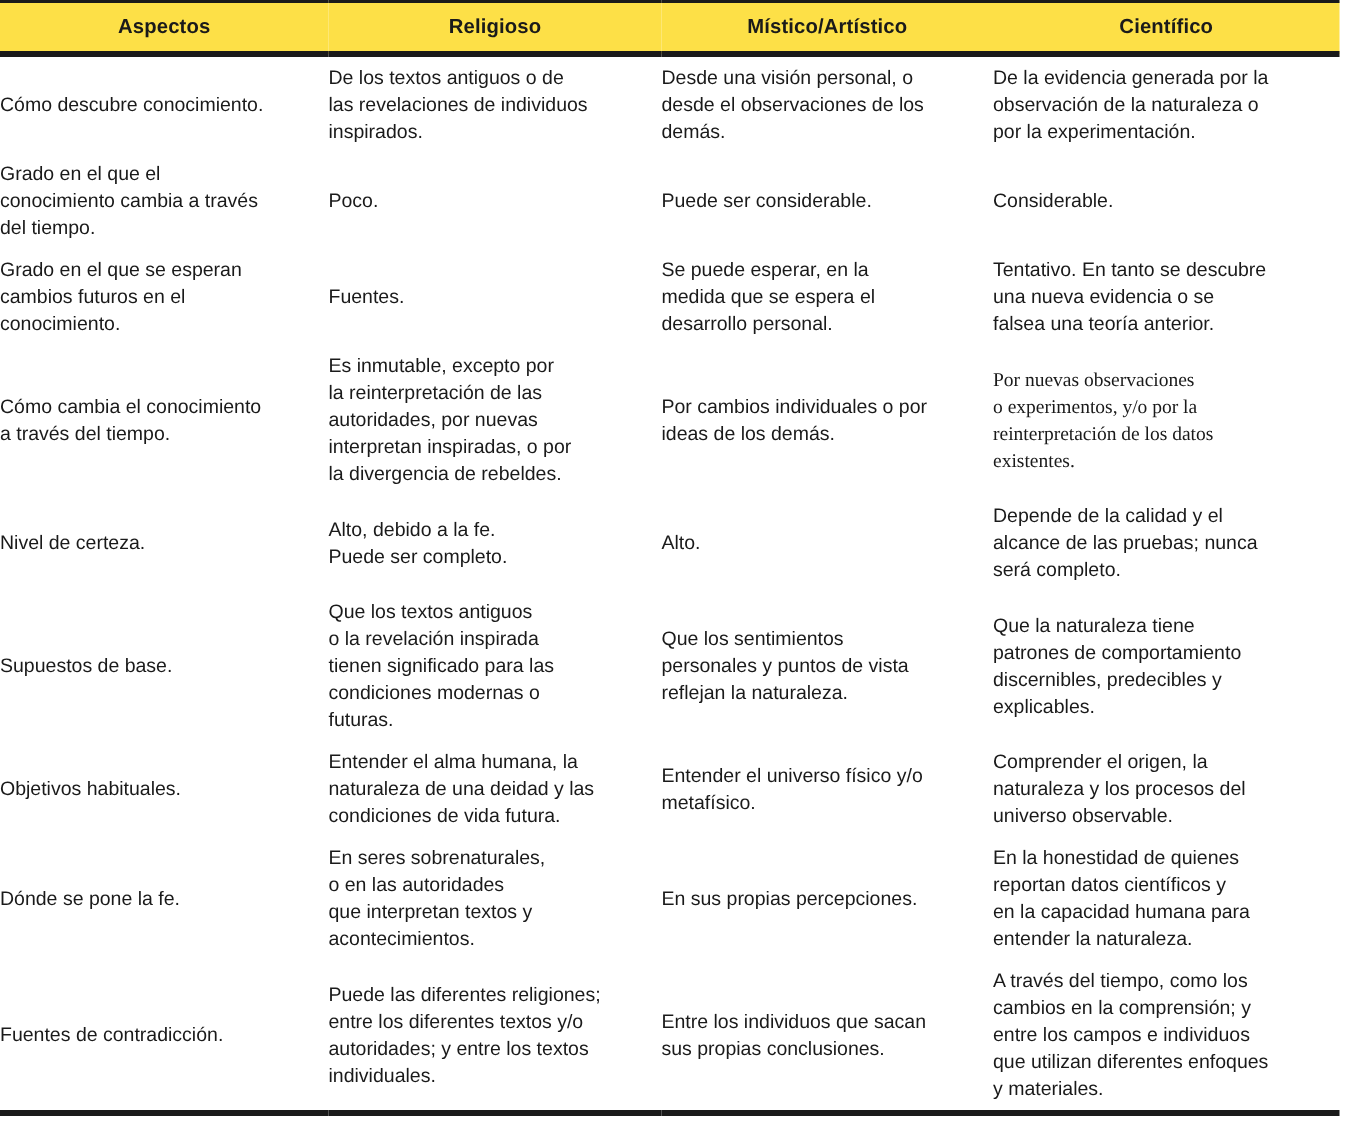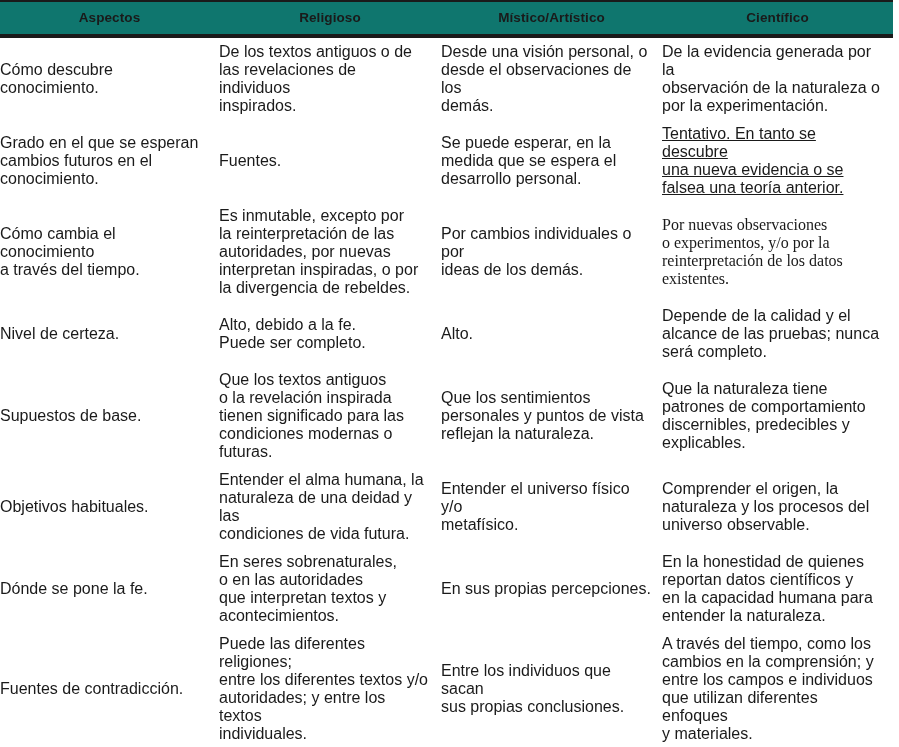--- a/index.html
+++ b/index.html
@@ -17,35 +17,35 @@
 
   #comparison-table {
     width: 893px;
     margin: 0 0 0 0;
     border-collapse: collapse;
     table-layout: fixed;
   }
 
   
   #comparison-table thead tr {
-    background: #0f766e;
+    background: #fde047;
   }
   #comparison-table thead th {
     font-size: 13.5px;
     font-weight: bold;
     text-align: center;
     padding: 8px 4px 9px 4px;
     border-top: 2px solid #1a1a1a;
     border-bottom: 4px solid #1a1a1a;
     letter-spacing: 0.1px;
   }
 
   
   #comparison-table tbody td {
-    font-size: 16px;
+    font-size: 13px;
     line-height: 18px;
     vertical-align: middle;
     padding: 5px 10px 5px 0;
     border: none;
   }
   #comparison-table tbody tr:last-child td {
     border-bottom: 4px solid #1a1a1a;
   }
 
   .col-aspect { width: 219px; }
@@ -83,28 +83,36 @@
 las revelaciones de individuos
 inspirados.</td>
         <td class="cell-mis" style="white-space: pre-line;">Desde una visión personal, o
 desde el observaciones de los
 demás.</td>
         <td class="cell-cie" style="white-space: pre-line;">De la evidencia generada por la
 observación de la naturaleza o
 por la experimentación.</td>
       </tr>
       <tr>
+        <td class="cell-aspect" style="white-space: pre-line;">Grado en el que el
+conocimiento cambia a través
+del tiempo.</td>
+        <td class="cell-rel">Poco.</td>
+        <td class="cell-mis">Puede ser considerable.</td>
+        <td class="cell-cie">Considerable.</td>
+      </tr>
+      <tr>
         <td class="cell-aspect" style="white-space: pre-line;">Grado en el que se esperan
 cambios futuros en el
 conocimiento.</td>
         <td class="cell-rel">Fuentes.</td>
         <td class="cell-mis" style="white-space: pre-line;">Se puede esperar, en la
 medida que se espera el
 desarrollo personal.</td>
-        <td class="cell-cie" style="white-space: pre-line; text-decoration: underline;">Tentativo. En tanto se descubre
+        <td class="cell-cie" style="white-space: pre-line;">Tentativo. En tanto se descubre
 una nueva evidencia o se
 falsea una teoría anterior.</td>
       </tr>
       <tr>
         <td class="cell-aspect" style="white-space: pre-line;">Cómo cambia el conocimiento
 a través del tiempo.</td>
         <td class="cell-rel" style="white-space: pre-line;">Es inmutable, excepto por
 la reinterpretación de las
 autoridades, por nuevas
 interpretan inspiradas, o por

